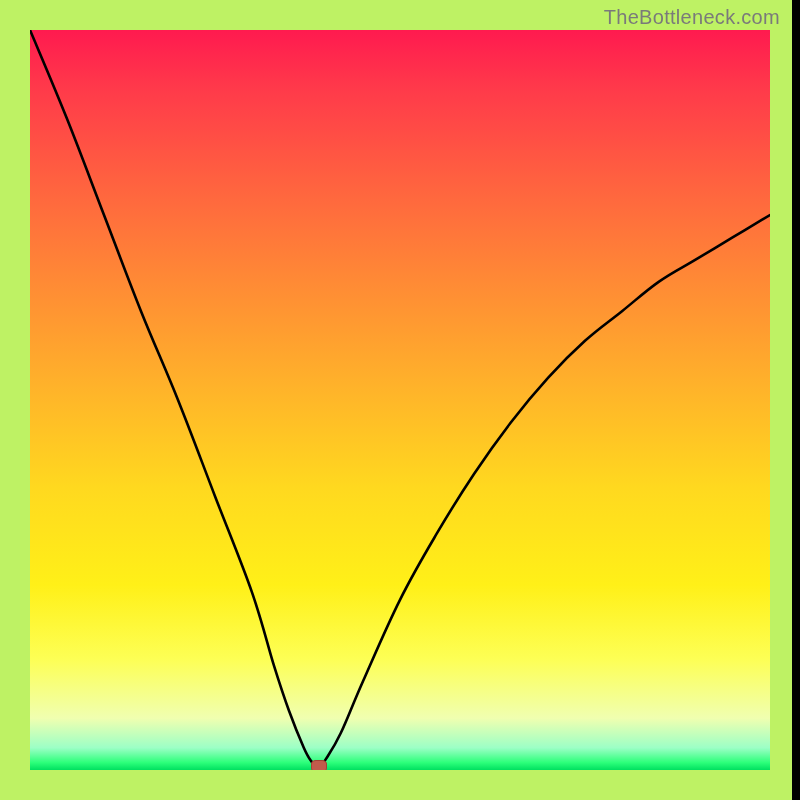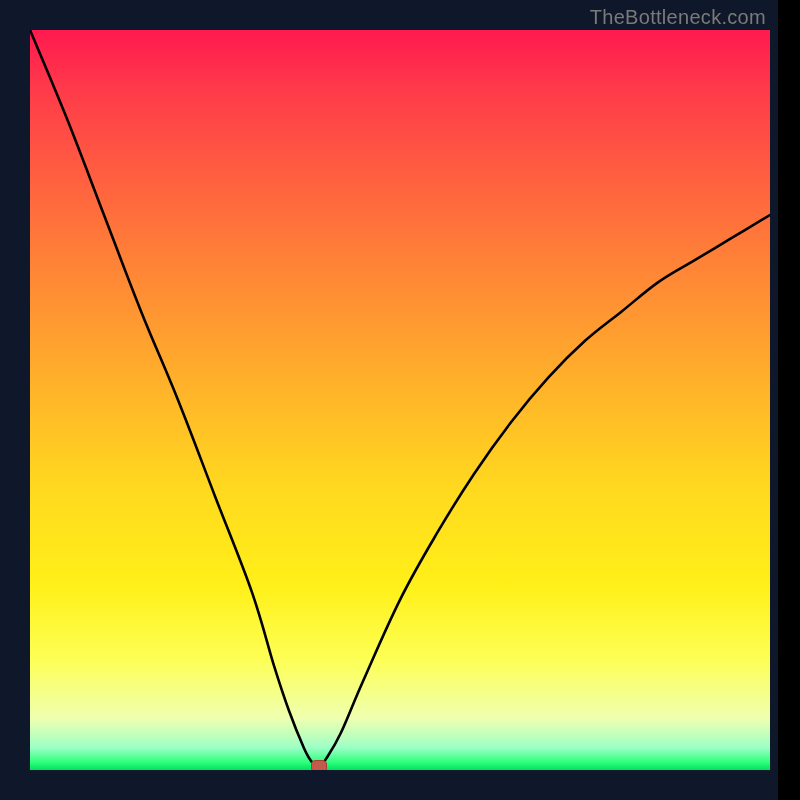--- a/index.html
+++ b/index.html
@@ -8,21 +8,22 @@
     width: 800px;
     height: 800px;
     overflow: hidden;
     background: #000;
     font-family: Arial, Helvetica, sans-serif;
   }
   .frame {
     position: relative;
     width: 778px;
     height: 800px;
-    background: #0f172a;
+    background: #bef264;
+    padding-left: 14px;
   }
   .watermark {
     position: absolute;
     top: 6px;
     right: 12px;
     color: #7a7a7a;
     font-size: 20px;
     font-weight: 500;
     letter-spacing: 0.3px;
     z-index: 10;

